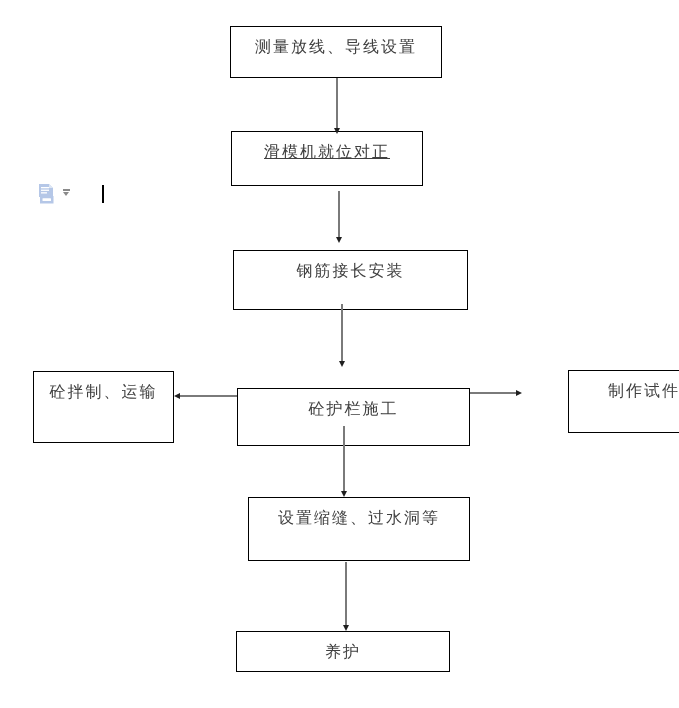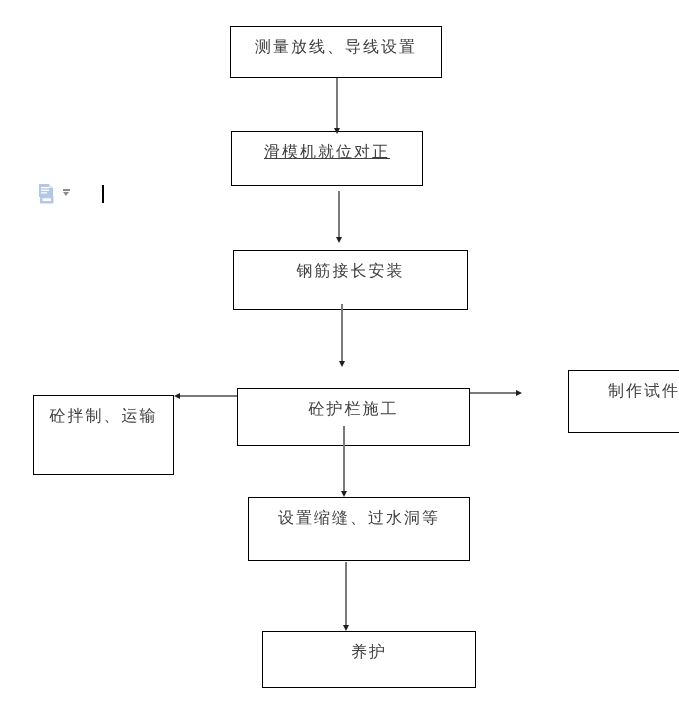--- a/index.html
+++ b/index.html
@@ -26,24 +26,24 @@
     font-size: 16px;
     letter-spacing: 2px;
     line-height: 1;
     text-align: center;
     padding-top: 12px;
   }
   .n-survey    { left: 230px; top:  26px; width: 212px; height: 52px; }
   .n-slipform  { left: 231px; top: 131px; width: 192px; height: 55px; text-decoration: underline; }
   .n-rebar     { left: 233px; top: 243px; width: 235px; height: 60px; margin-top: 7px; }
   .n-guardrail { left: 237px; top: 367px; width: 233px; height: 58px; margin-top: 21px; }
-  .n-mixing    { left:  33px; top: 371px; width: 141px; height: 80px; margin-top: 24px; }
+  .n-mixing    { left:  33px; top: 371px; width: 141px; height: 72px; }
   .n-specimen  { left: 522px; top: 370px; width: 152px; height: 63px; margin-left: 46px; }
   .n-joints    { left: 248px; top: 497px; width: 222px; height: 64px; }
-  .n-curing    { left: 262px; top: 631px; width: 214px; height: 57px; }
+  .n-curing    { left: 236px; top: 631px; width: 214px; height: 41px; }
 
   
   .av {
     position: absolute;
     width: 1.5px;
     background: #7a7a7a;
   }
   .av::after {
     content: "";
     position: absolute;

